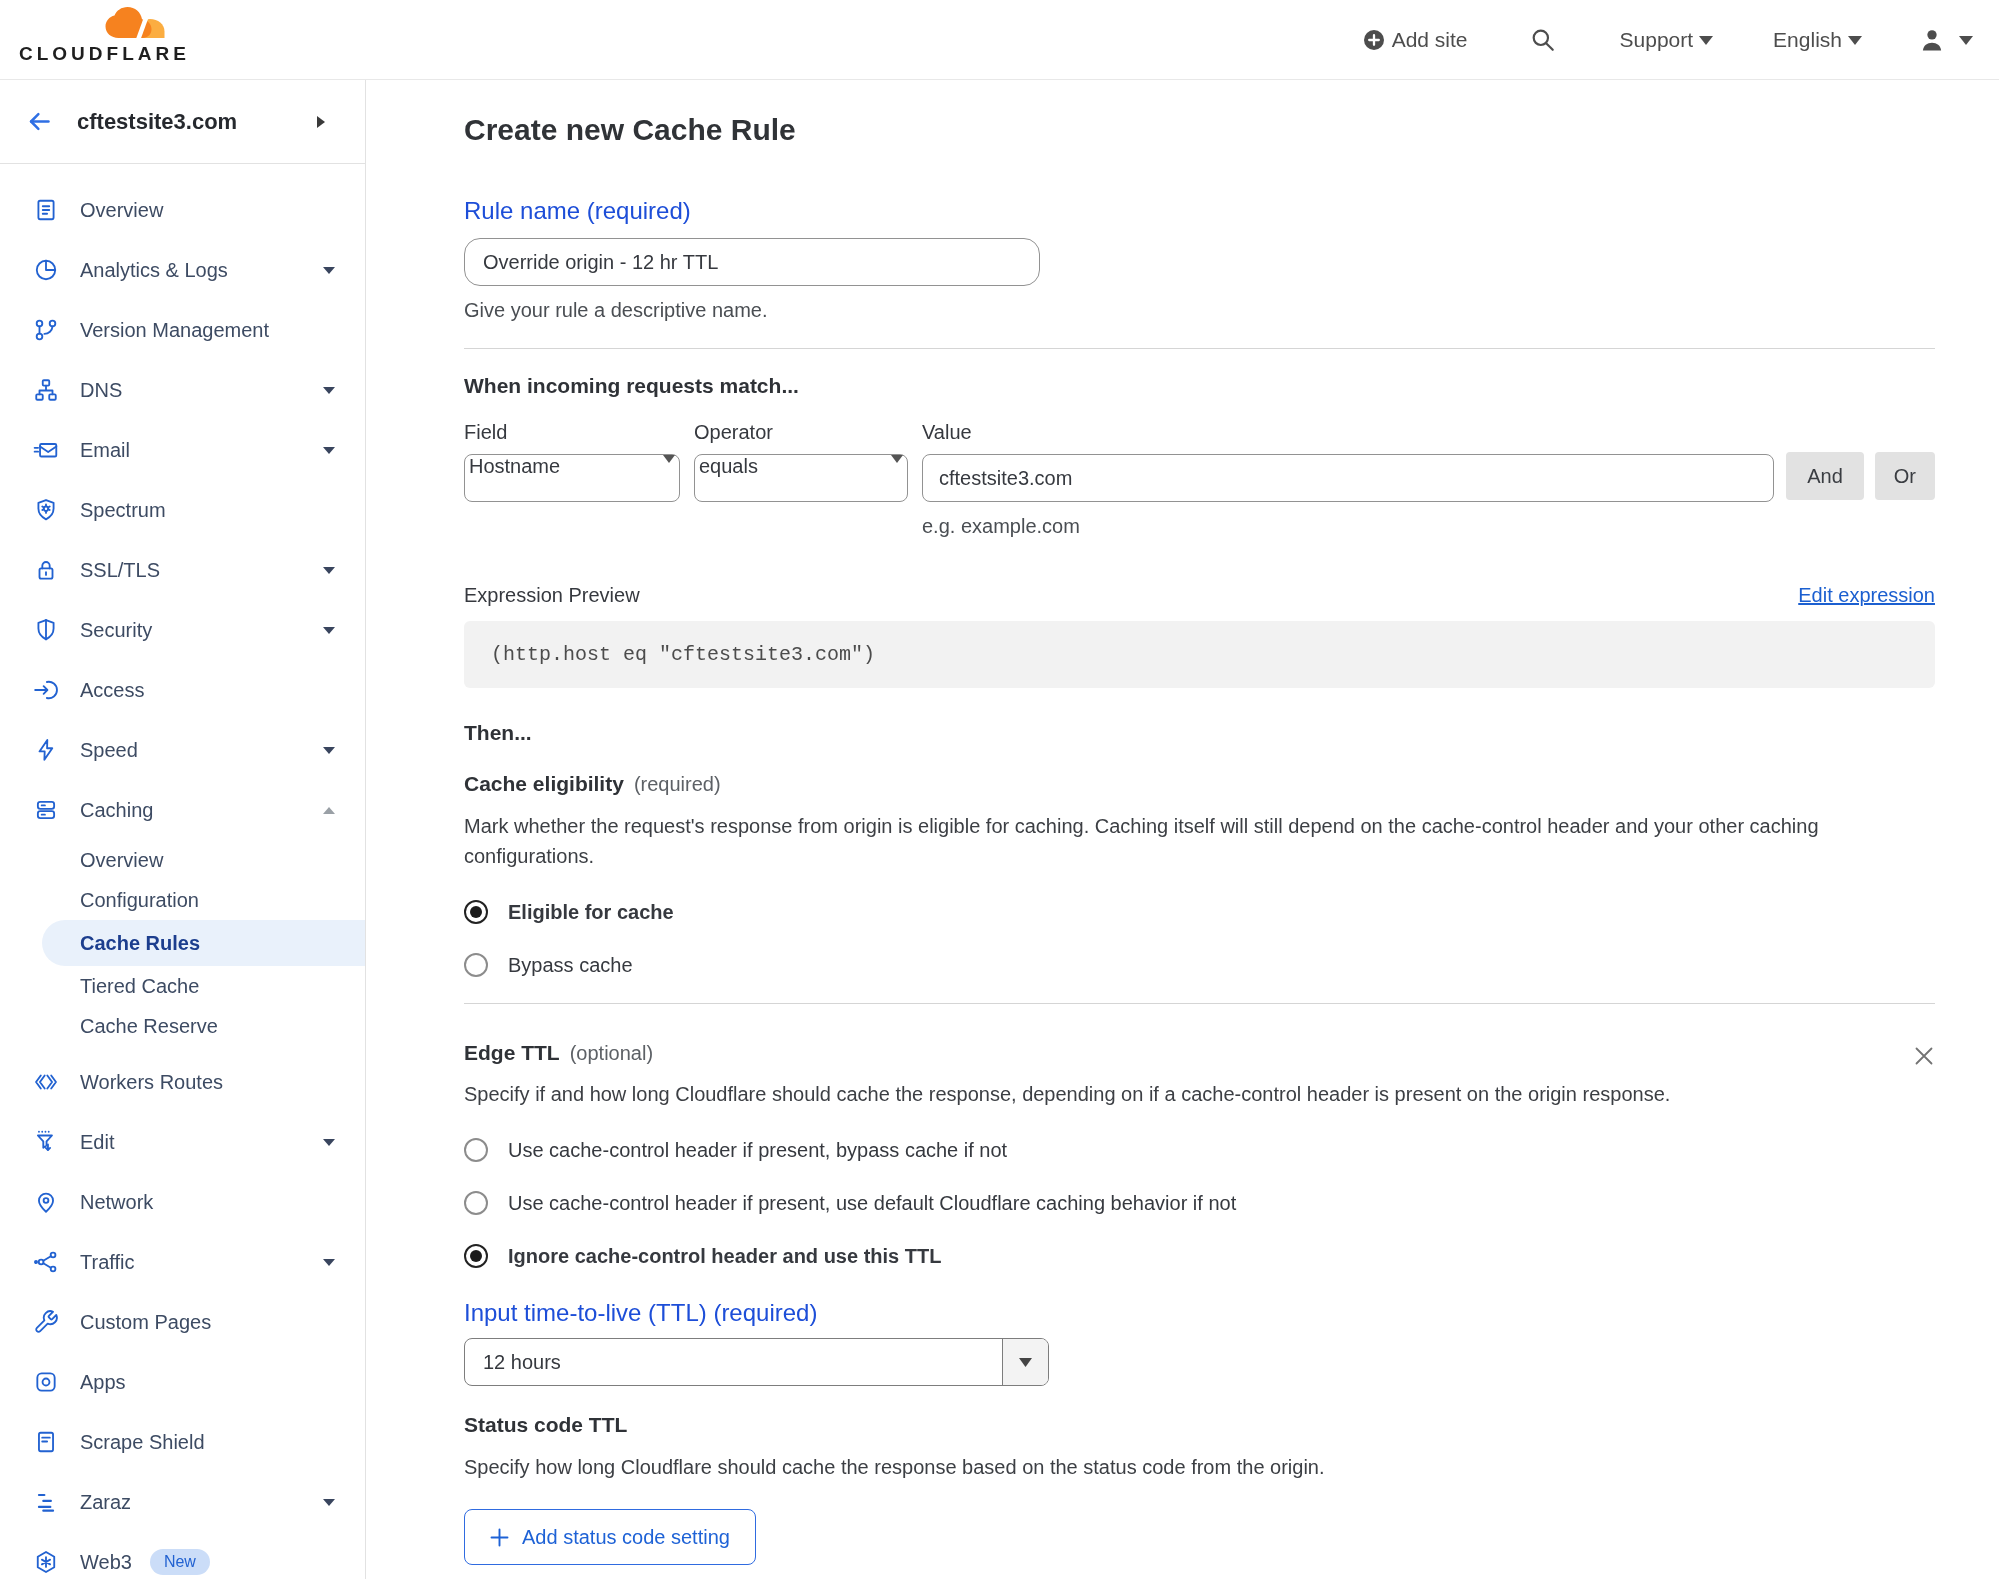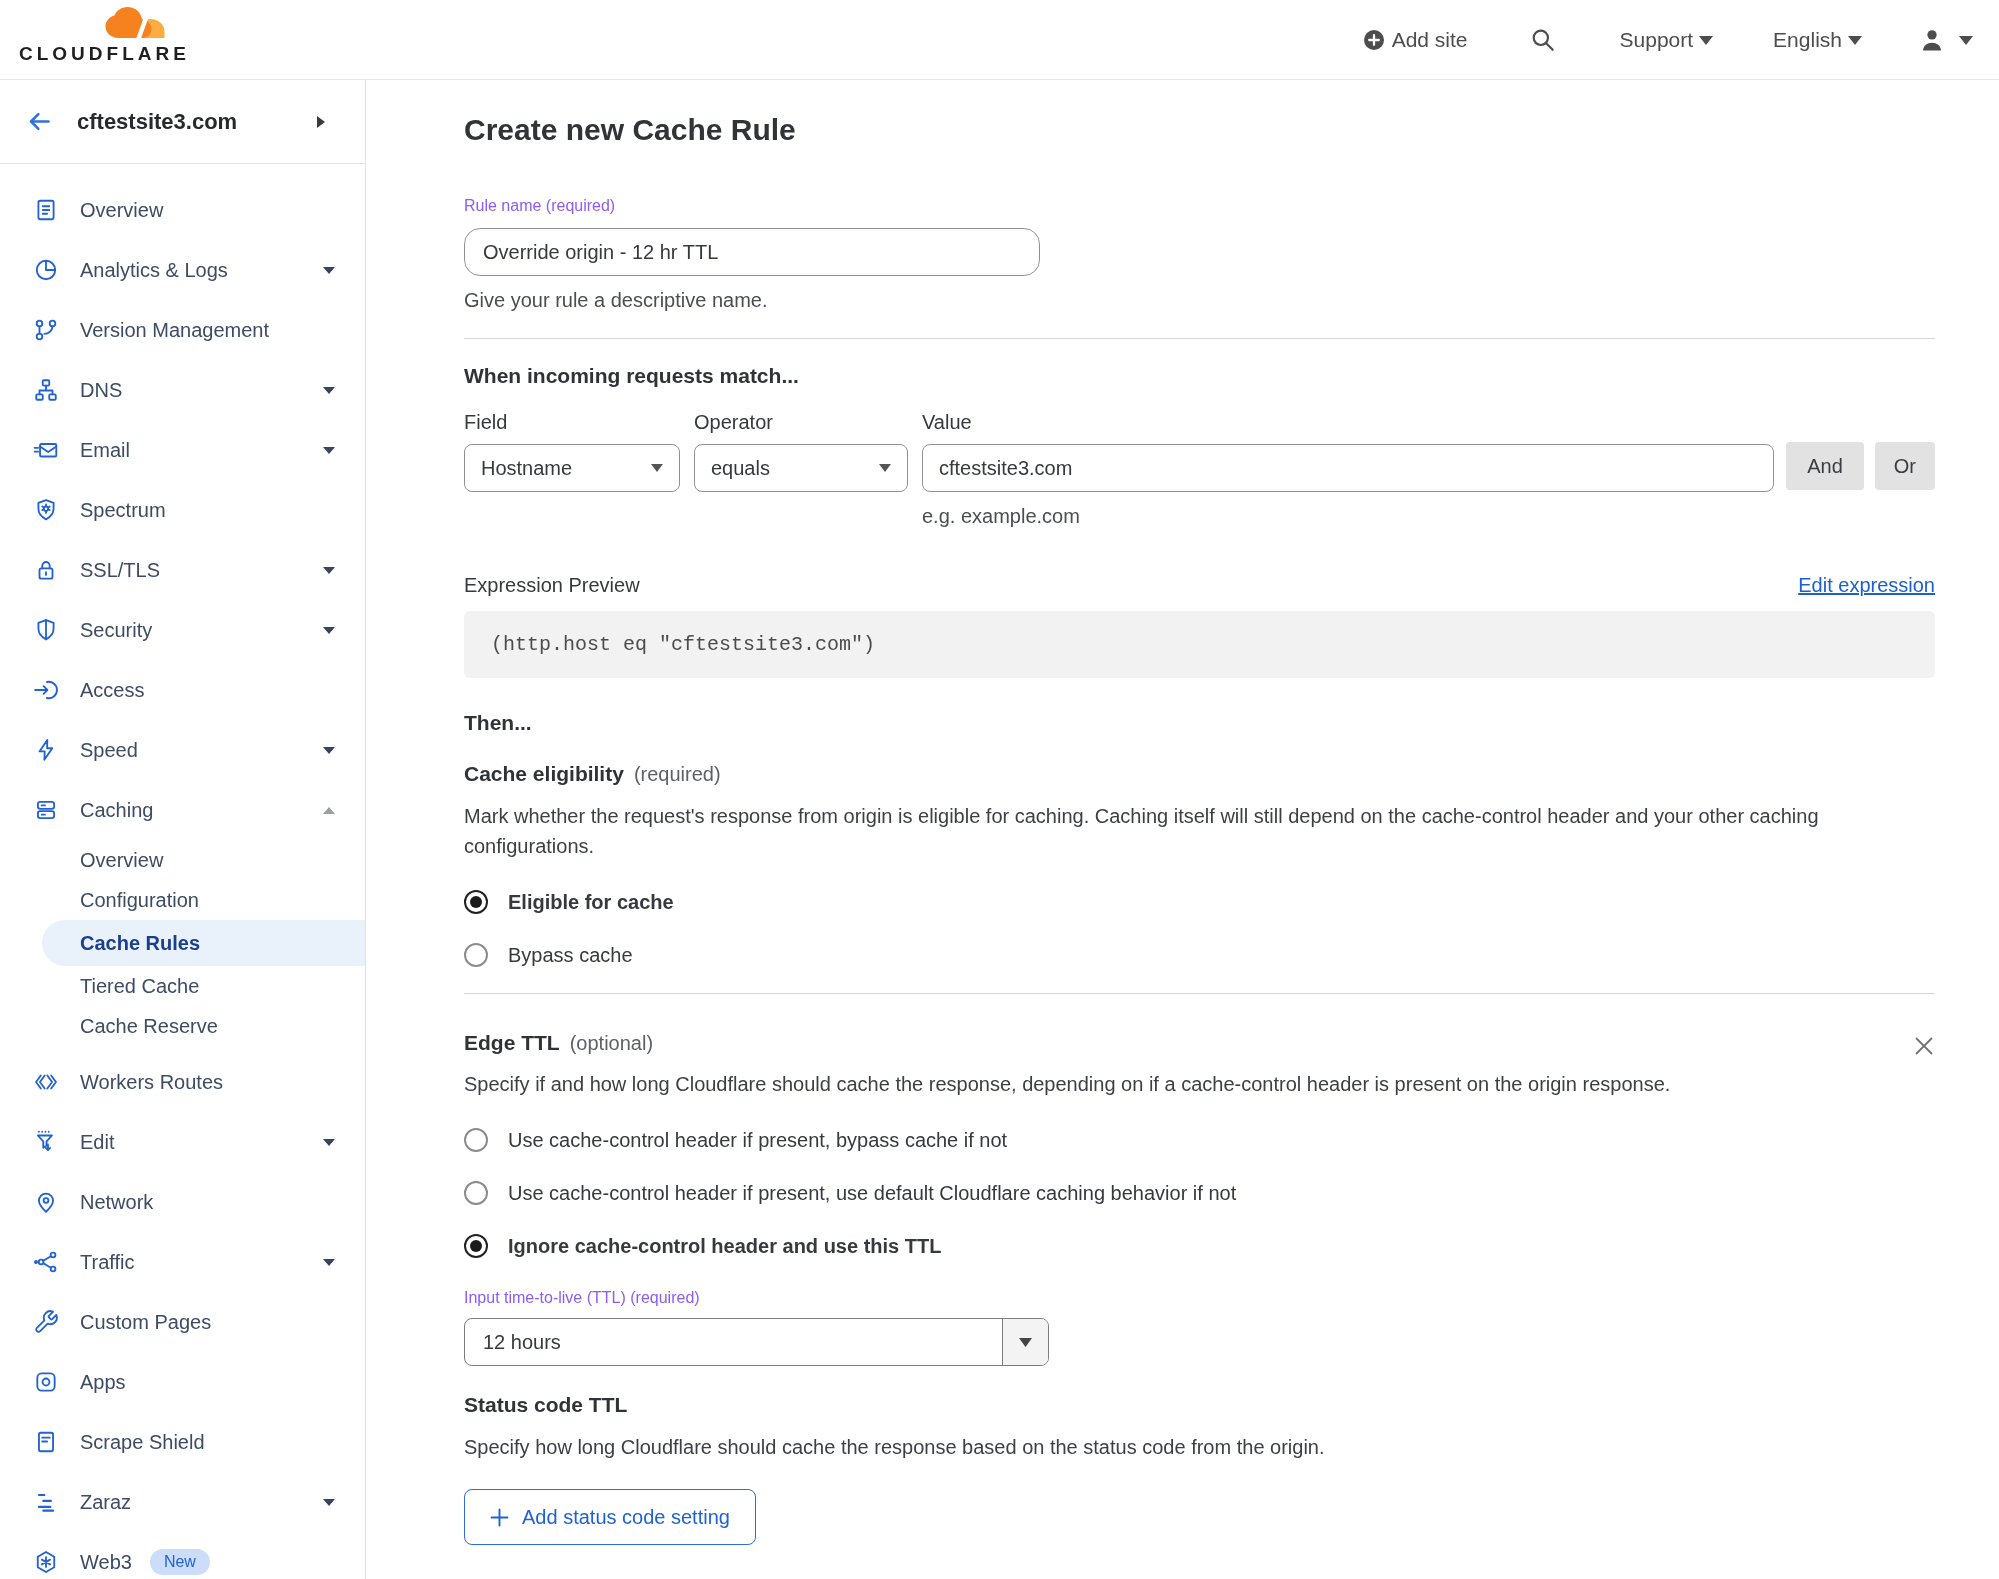--- a/index.html
+++ b/index.html
@@ -37,37 +37,37 @@
   .sub-row.active { height:46px; margin-left:42px; padding-left:38px;
     border-radius:24px 0 0 24px; background:#e9f1fb; color:#1c3e8e; font-weight:700; }
   .subnav-wrap { margin-bottom:6px; }
   .badge-new { margin-left:18px; background:#cbddf8; color:#2262d1; font-size:16px;
     padding:4px 14px; border-radius:14px; }
 
   
   .main { position:absolute; left:366px; top:80px; right:0; bottom:0; padding:0 64px 0 98px; overflow:hidden; }
   .content { width:1471px; }
   h1 { font-size:30px; font-weight:600; color:#303337; margin-top:33px; }
-  .form-label { font-size:16px; color:#8b5cf6; margin-top:50px; }
+  .form-label { font-size:24px; color:#1d4ed8; margin-top:50px; }
   .text-input { display:block; margin-top:13px; height:48px; width:576px;
     border:1px solid #929292; border-radius:16px; font-size:20px; color:#36393f;
     padding:0 18px; font-family:"Liberation Sans",sans-serif; background:#fff; }
   .help-text { font-size:20px; color:#4a4e53; margin-top:13px; }
   .divider { height:1px; background:#d5d5d5; margin-top:26px; }
   .section-heading { font-size:21px; font-weight:700; color:#2f3237; }
   .mt-match { margin-top:25px; }
 
   .match-grid { display:flex; margin-top:23px; }
   .match-col { display:flex; flex-direction:column; }
   .col-field { width:216px; margin-right:14px; }
   .col-op { width:214px; margin-right:14px; }
   .col-value { flex:1; margin-right:12px; }
   .col-label { font-size:20px; color:#36393f; margin-bottom:10px; }
   .select { height:48px; border:1px solid #929292; border-radius:8px; background:#fff;
-    display:flex; align-items:center; padding:0 16px; font-size:20px; color:#36393f; cursor:pointer; }
+    display:flex; align-items:flex-start; padding:0 4px; font-size:20px; color:#36393f; cursor:pointer; }
   .select .sel-tri { margin-left:auto; color:#555; }
   .value-input { height:48px; width:100%; border:1px solid #929292; border-radius:8px;
     font-size:20px; color:#36393f; padding:0 16px; font-family:"Liberation Sans",sans-serif; }
   .andor { display:flex; align-items:flex-end; }
   .andor-inner { display:flex; margin-bottom:0; }
   .btn-gray { height:48px; border:none; border-radius:4px; background:#e2e2e2;
     color:#3a3d42; font-size:20px; padding:0 21px; cursor:pointer;
     font-family:"Liberation Sans",sans-serif; }
   .btn-or { margin-left:11px; padding:0 19px; }
   .spacer-label { height:31px; }

